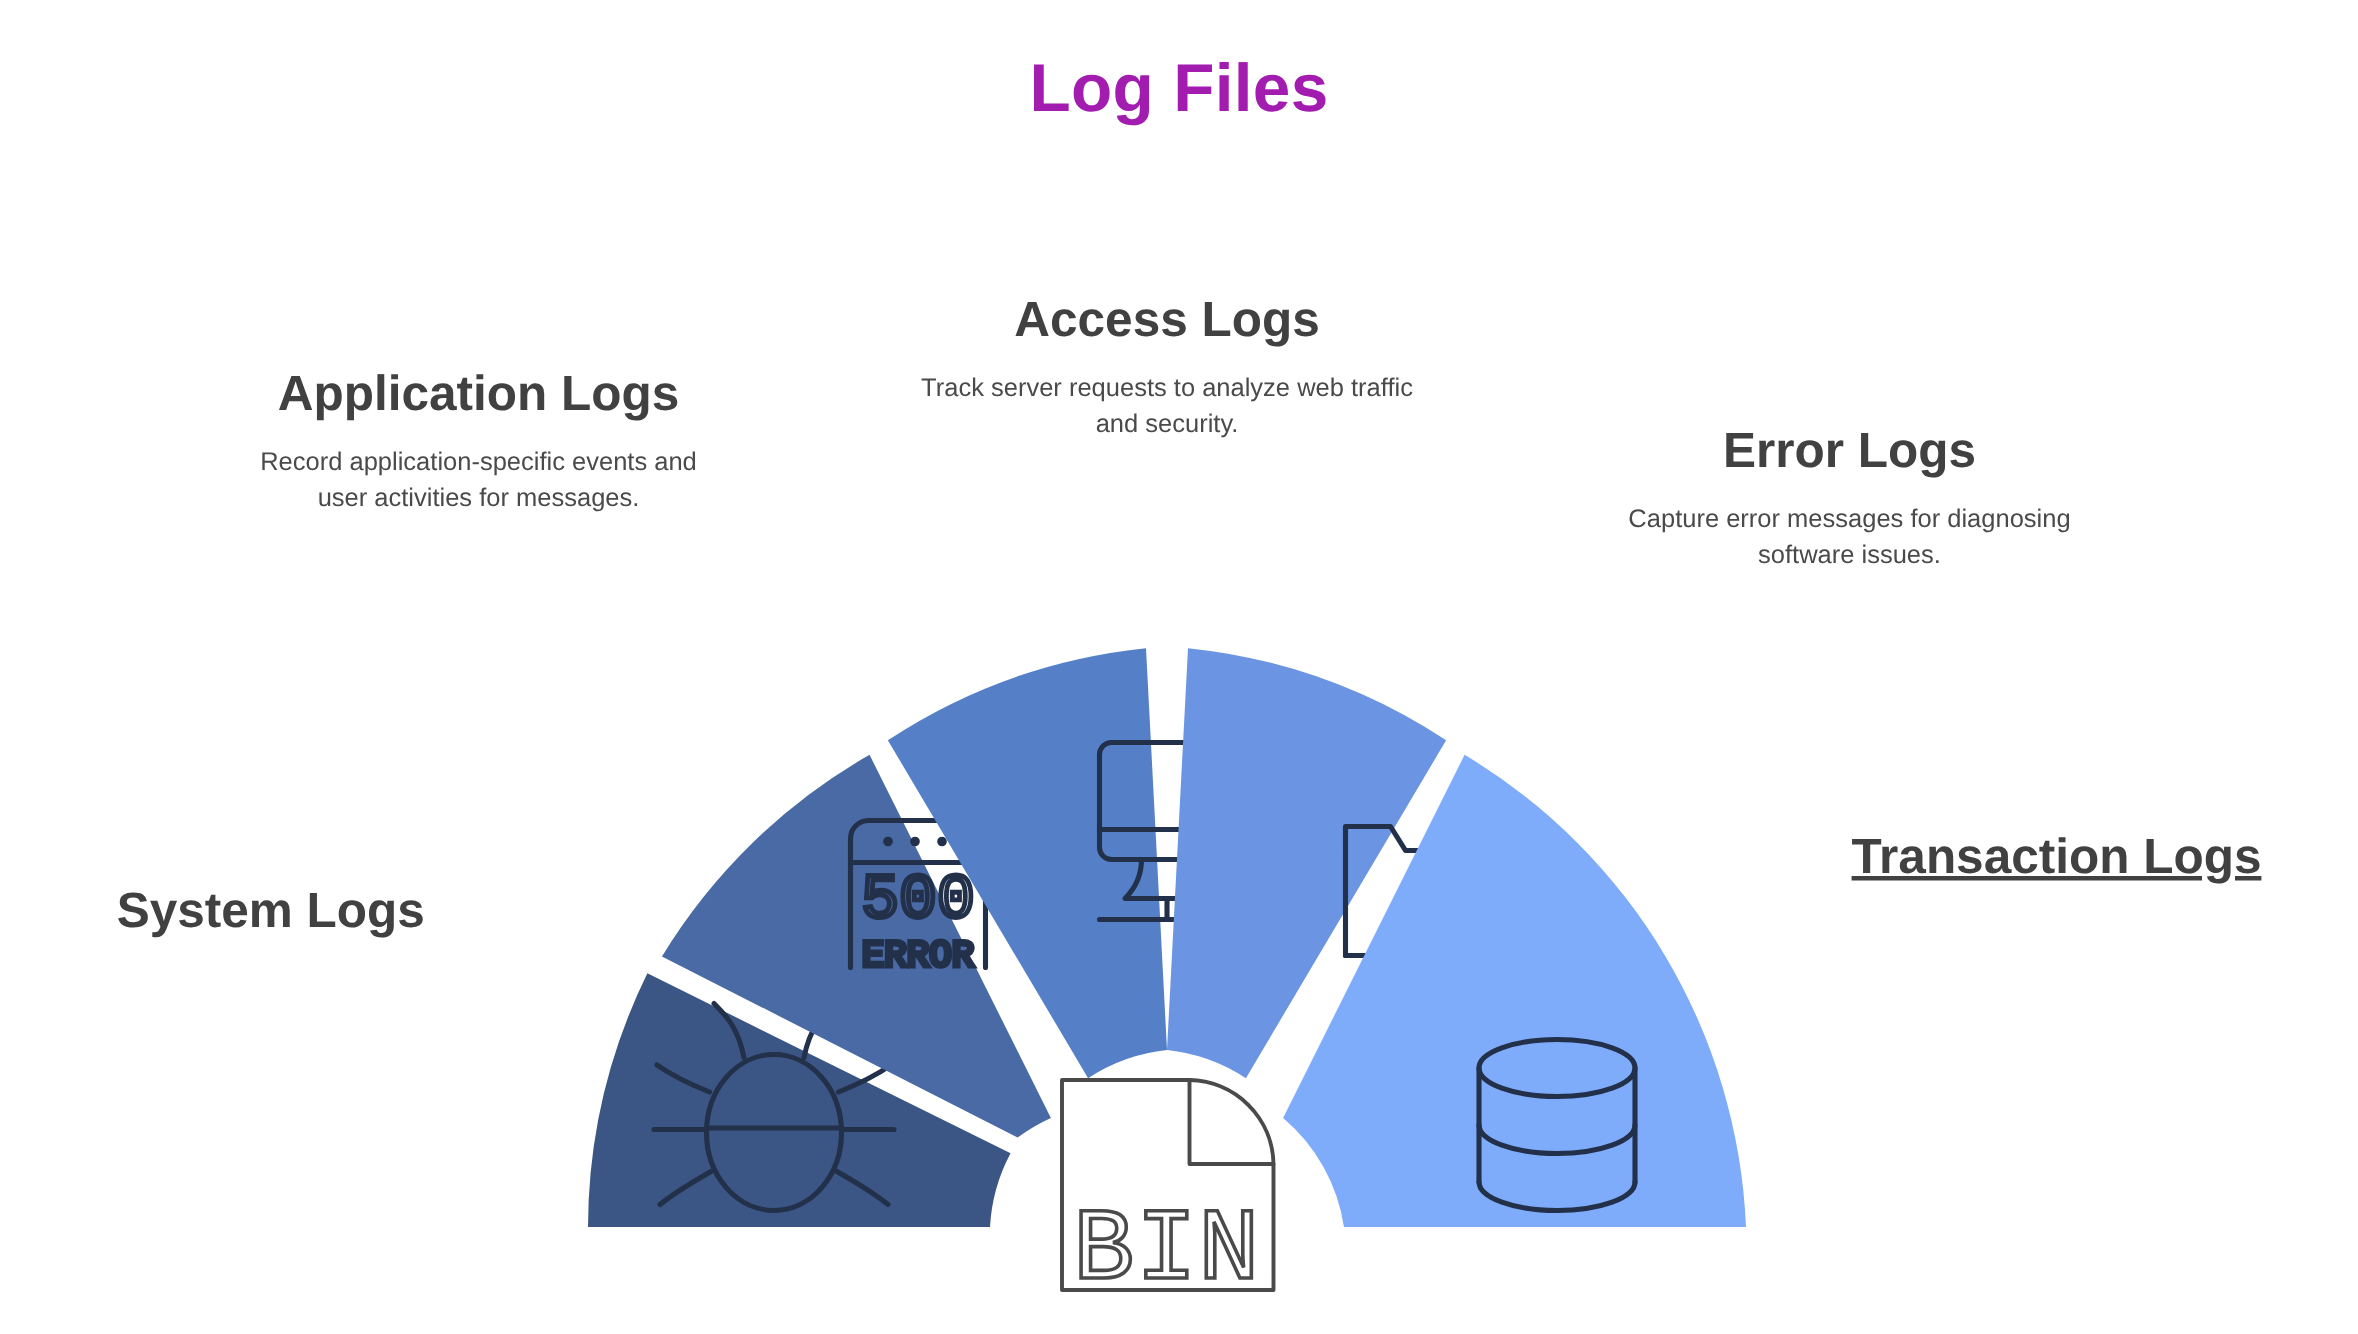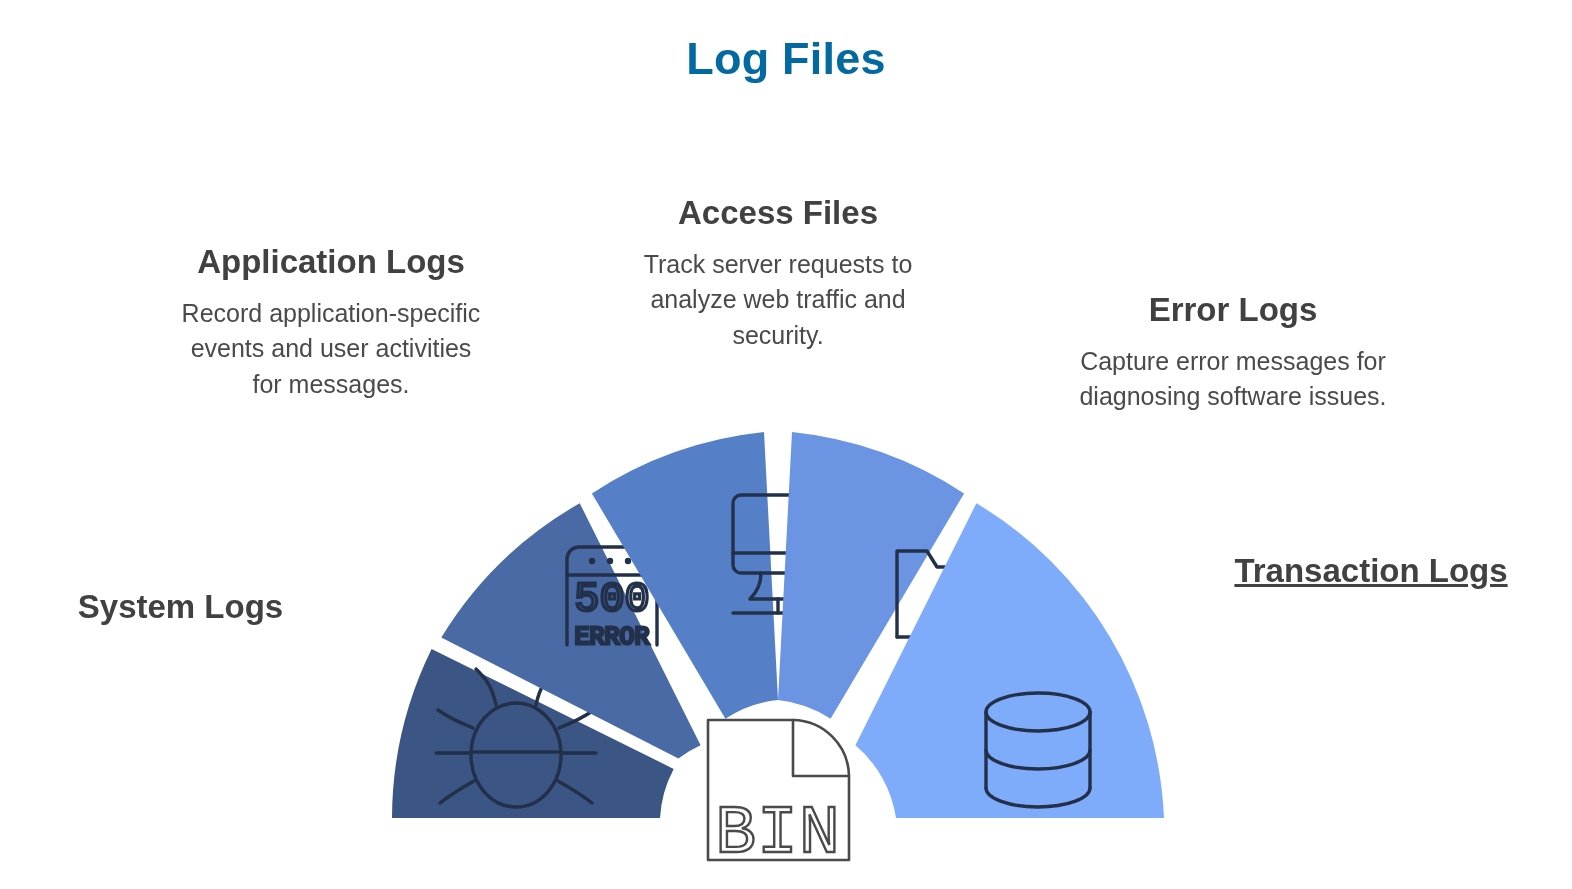--- a/index.html
+++ b/index.html
@@ -18,46 +18,46 @@
 
   #page-title {
     position: absolute;
     top: 33px;
     left: 0;
     width: 1572px;
     text-align: center;
     font-size: 45px;
     font-weight: bold;
     letter-spacing: 0.2px;
-    color: #0369a1;
+    color: #a21caf;
   }
 
   .callout {
     position: absolute;
     text-align: center;
   }
   .callout .c-title {
     font-size: 33px;
     font-weight: bold;
     color: #414141;
     line-height: 1.18;
     margin: 0 0 14px 0;
   }
   .callout .c-desc {
-    font-size: 25px;
+    font-size: 17px;
     font-weight: normal;
     color: #4a4a4a;
     line-height: 1.42;
     margin: 12px;
   }
 
   
-  #callout-application { left: 166px; top: 243px; width: 330px; }
+  #callout-application { left: 154px; top: 243px; width: 330px; }
   #callout-access      { left: 592px; top: 194px; width: 372px; }
-  #callout-error       { left: 1058px; top: 291px; width: 350px; }
+  #callout-error       { left: 1058px; top: 281px; width: 350px; }
   #callout-transaction { left: 1196px; top: 552px; width: 350px; text-decoration: underline; }
   #callout-system      { left: 8px;   top: 588px; width: 345px; }
 
   #fan-wrap {
     position: absolute;
     left: 0;
     top: 0;
     width: 1572px;
     height: 889px;
     pointer-events: none;
@@ -202,21 +202,21 @@
 
 </svg>
 </div>
 
 <div class="callout" id="callout-application">
   <div class="c-title">Application Logs</div>
   <div class="c-desc">Record application-specific events and user activities for messages.</div>
 </div>
 
 <div class="callout" id="callout-access">
-  <div class="c-title">Access Files</div>
+  <div class="c-title">Access Logs</div>
   <div class="c-desc">Track server requests to analyze web traffic and security.</div>
 </div>
 
 <div class="callout" id="callout-error">
   <div class="c-title">Error Logs</div>
   <div class="c-desc">Capture error messages for diagnosing software issues.</div>
 </div>
 
 <div class="callout" id="callout-transaction">
   <div class="c-title">Transaction Logs</div>

